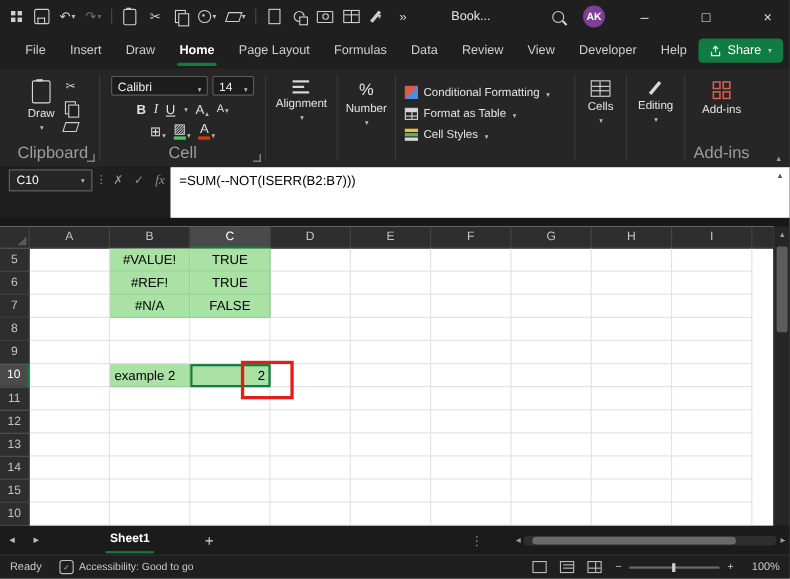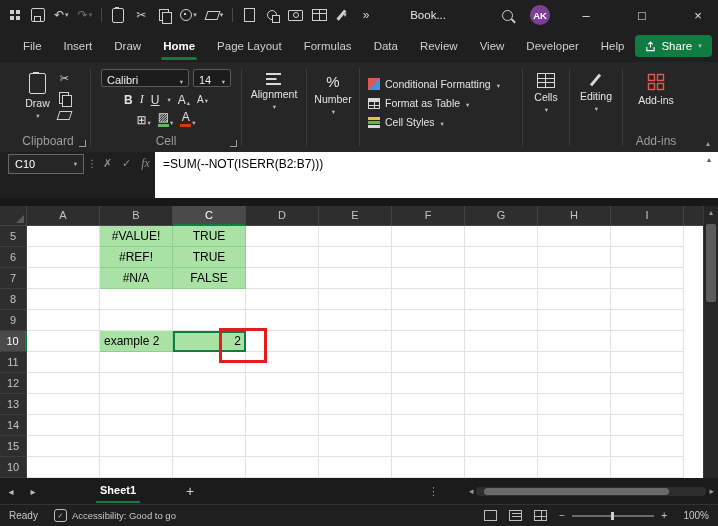--- a/index.html
+++ b/index.html
@@ -43,21 +43,21 @@
   
   .tabrow{position:absolute;top:30px;left:0;right:0;height:32px;background:#1f1f1f;display:flex;align-items:center;padding-left:12px}
   .tab{padding:0 11px;font-size:11.5px;color:#cfcfcf;height:32px;line-height:32px;position:relative;white-space:nowrap}
   .tab.active{color:#fff;font-weight:bold}
   .tab.active::after{content:"";position:absolute;left:9px;right:9px;bottom:2px;height:3px;background:var(--accent);border-radius:2px}
   .share-btn{margin-left:auto;margin-right:10px;background:var(--accent);color:#fff;height:22px;border-radius:4px;display:flex;align-items:center;gap:5px;padding:0 10px;font-size:11.5px}
   
   .ribbon{position:absolute;top:62px;left:0;right:0;height:90px;background:#262626;display:flex;padding-left:6px}
   .rdiv{width:1px;background:#3a3a3a;margin:6px 0}
   .rgroup{position:relative;display:flex;flex-direction:column;align-items:center;padding-top:7px;box-sizing:border-box}
-  .glabel{position:absolute;bottom:4px;left:0;right:0;text-align:center;font-size:12px;color:#9d9d9d}
+  .glabel{position:absolute;bottom:4px;left:0;right:0;text-align:center;font-size:15px;color:#9d9d9d}
   .launcher{position:absolute;bottom:5px;right:4px;width:6px;height:6px;border-right:1.2px solid #9d9d9d;border-bottom:1.2px solid #9d9d9d}
   .bigbtn{display:flex;flex-direction:column;align-items:center;gap:3px;color:#e4e4e4;font-size:10.5px;padding-top:4px}
   .clip-flex{display:flex;gap:8px;align-items:flex-start}
   .mini-col{display:flex;flex-direction:column;gap:7px;align-items:center;padding-top:3px;color:#cfcfcf;font-size:11px}
   .ri-clipboard{width:15px;height:19px;border:1.6px solid #d8d8d8;border-radius:2px;position:relative}
   .ri-clipboard::before{content:"";position:absolute;top:-2.5px;left:3px;width:6px;height:2.5px;background:#d8d8d8}
   .combo-row{display:flex;gap:4px}
   .combo{background:#1c1c1c;border:1px solid #5a5a5a;color:#eee;font-size:11px;height:18px;display:flex;align-items:flex-end;padding:0 5px;gap:5px;border-radius:2px;justify-content:space-between;box-sizing:border-box}
   .frow{display:flex;align-items:center;gap:7px;margin-top:5px;color:#e0e0e0;font-size:12px}
   .fbtn{display:inline-flex;align-items:flex-end}

